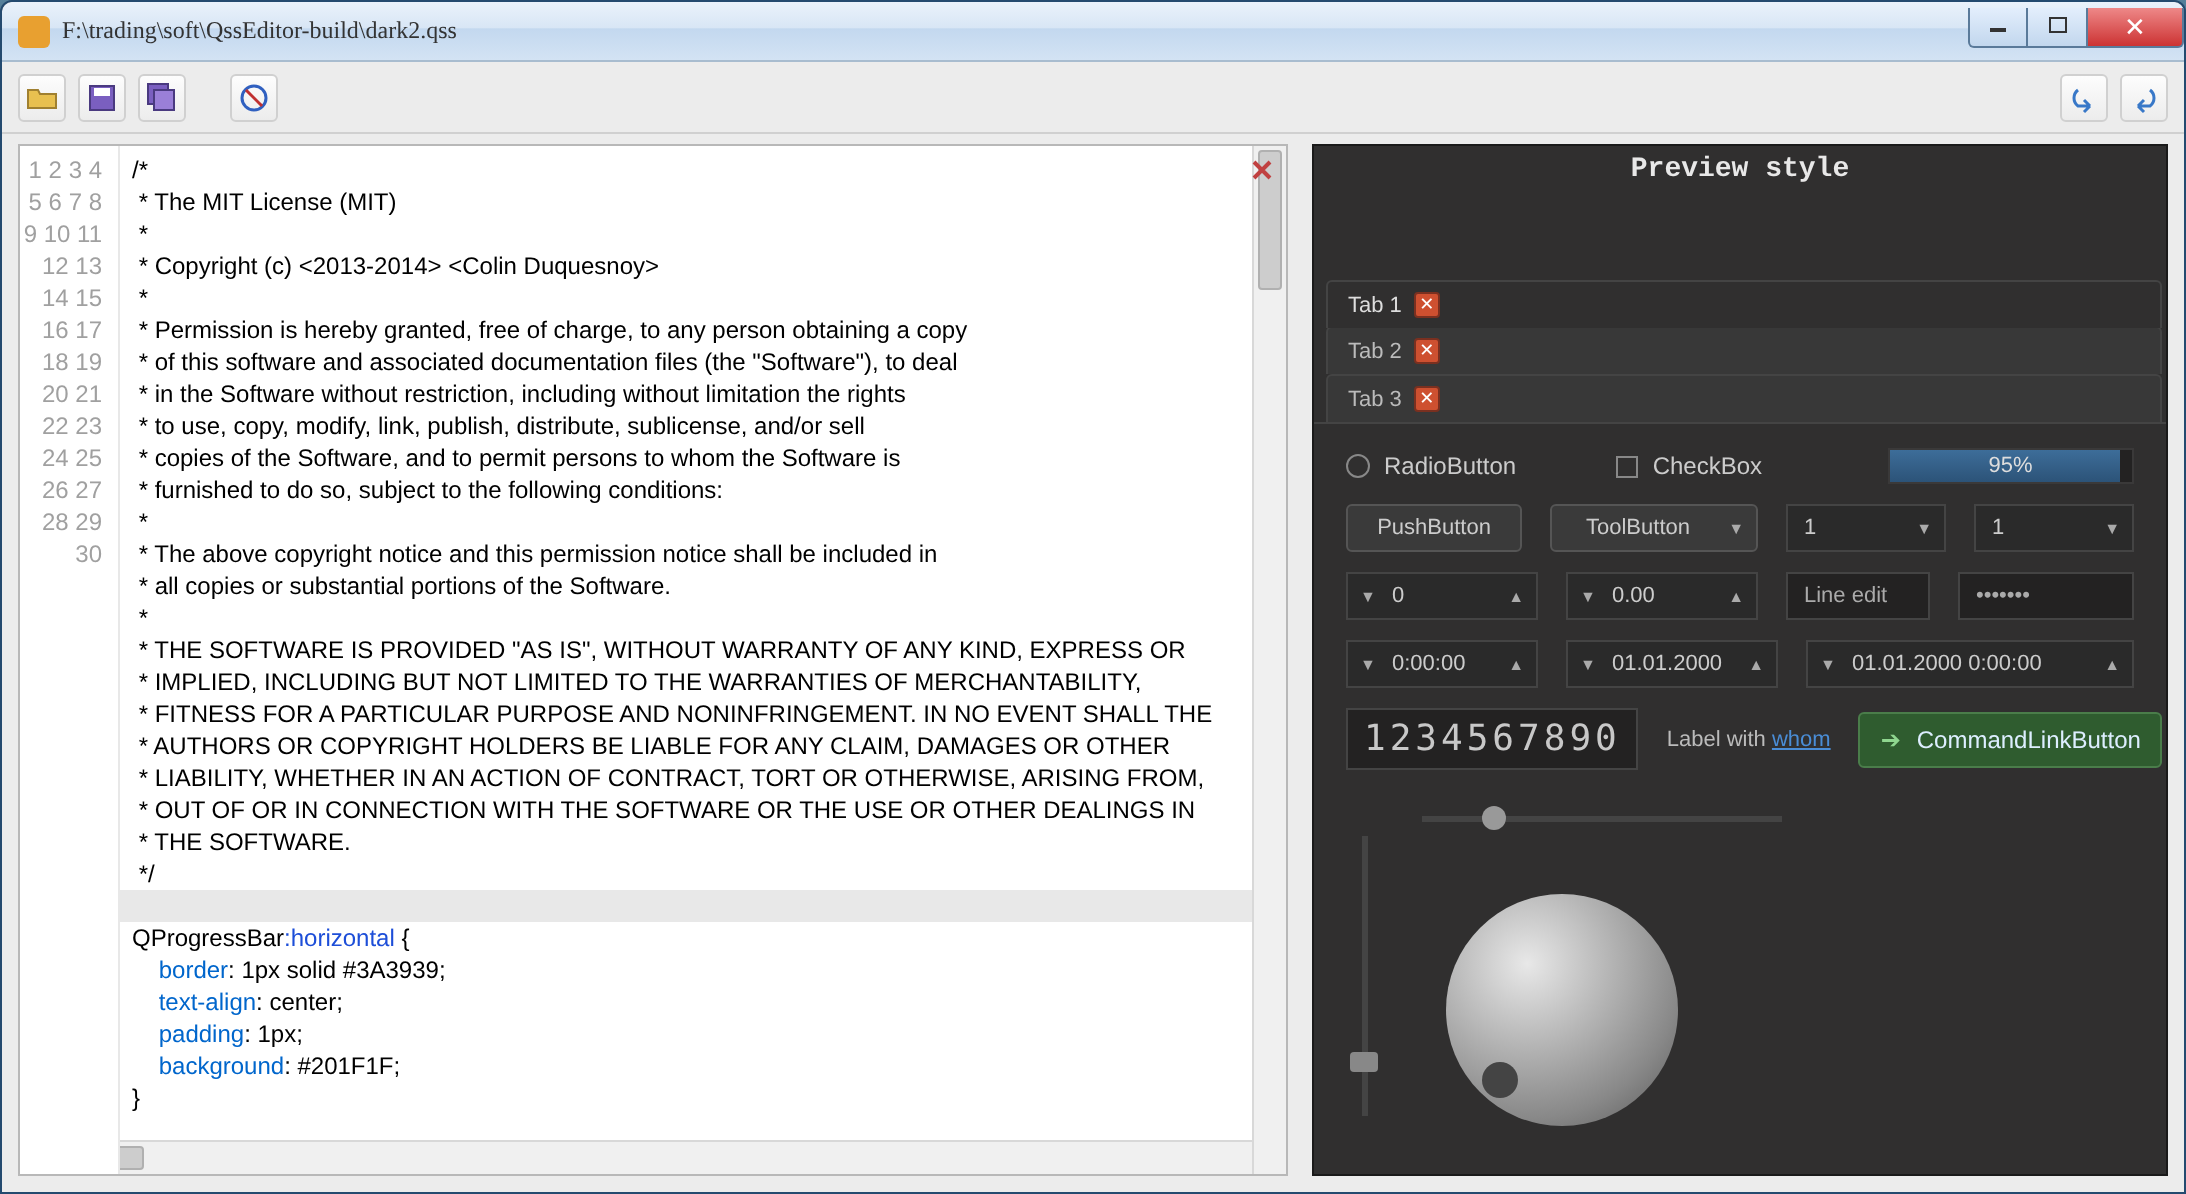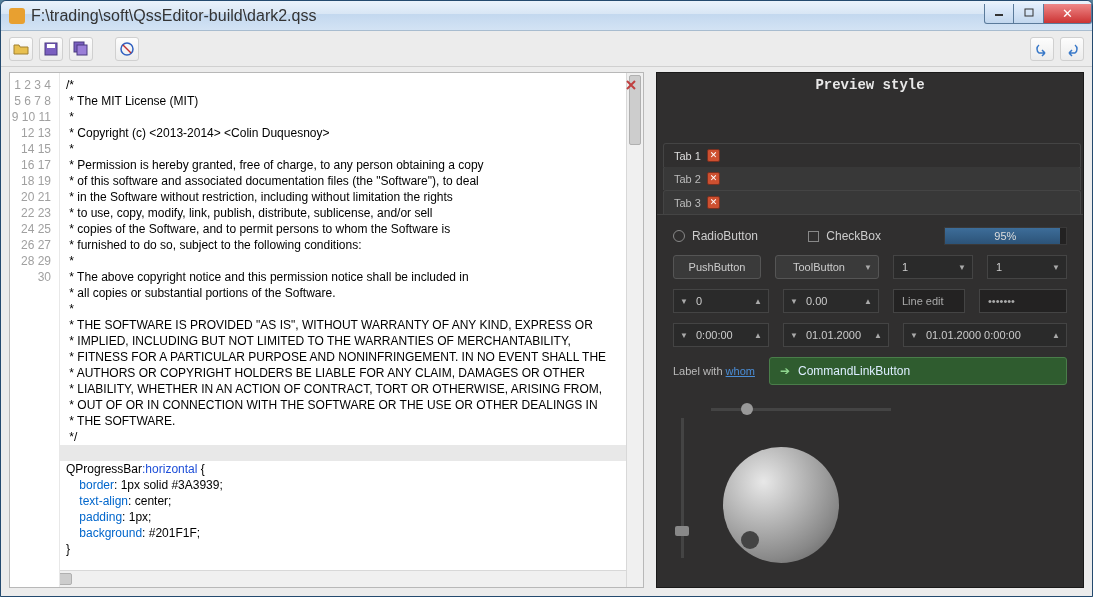--- a/index.html
+++ b/index.html
@@ -1,20 +1,20 @@
 <!DOCTYPE html>
 <html><head>
 <meta charset="utf-8">
 <style>
 * { margin:0; padding:0; box-sizing:border-box; font-family:"Segoe UI",Tahoma,sans-serif; }
 body { width:1093px; height:597px; background:linear-gradient(to bottom,#5d8ba8 0%,#4a7a96 20%,#c8d8b8 100%); overflow:hidden; }
 .window { width:1093px; height:597px; background:#ececec; border:1px solid #244a6f; border-radius:6px 6px 0 0; display:flex; flex-direction:column; box-shadow:0 4px 20px rgba(0,0,0,.4); }
 .titlebar { height:30px; background:linear-gradient(to bottom,#eaf2fb 0%,#d8e6f5 45%,#c3d8ef 46%,#d3e3f4 100%); border-radius:6px 6px 0 0; display:flex; align-items:center; padding:0 0 0 8px; border-bottom:1px solid #a8bccf; }
 .app-icon { width:16px; height:16px; background:#e8a030; border-radius:3px; margin-right:6px; }
-.title { font-size:16px; color:#333; flex:1; }
+.title { font-size:12px; color:#333; flex:1;font-family:Liberation Serif, serif; }
 .win-btns { display:flex; height:20px; margin-top:-4px; }
 .win-btn { width:30px; height:20px; border:1px solid #5a7a9a; border-top:none; display:flex; align-items:center; justify-content:center; font-size:10px; color:#333; }
 .win-min { background:linear-gradient(#e3eefc,#c2d7ee); border-radius:0 0 0 3px; }
 .win-max { background:linear-gradient(#e3eefc,#c2d7ee); border-left:none; }
 .win-close { width:48px; background:linear-gradient(#e88,#c33); color:#fff; border-radius:0 0 3px 0; border-left:none; font-size:13px; }
 .toolbar { height:36px; background:#ececec; display:flex; align-items:center; padding:0 8px; gap:6px; border-bottom:1px solid #d0d0d0; }
 .tbtn { width:24px; height:24px; border:1px solid #d0d0d0; border-radius:3px; background:linear-gradient(#fdfdfd,#ececec); display:flex; align-items:center; justify-content:center;}
 .tbtn svg{width:16px;height:16px;}
 .tspacer{flex:1;}
 .content { flex:1; display:flex; padding:5px 8px 8px 8px; gap:4px; min-height:0; }
@@ -285,20 +285,21 @@
               <span class="val">01.01.2000</span>
               <span class="dd">▲</span>
             </div>
           <div class="pcombo spin">
               <span class="ddl">▼</span>
               <span class="val">01.01.2000 0:00:00</span>
               <span class="dd">▲</span>
             </div>
         </div>
         <div class="prow">
+          <div class="lcd">1234567890</div>
           <div class="lbl"><span>Label with </span><a href="#">whom</a></div>
           <div class="cmdlink">
               <i>➔</i>
               <span>CommandLinkButton</span>
             </div>
         </div>
         <div class="dial-area">
           <div class="vslider">
               <div class="track"></div>
               <div class="handle"></div>

